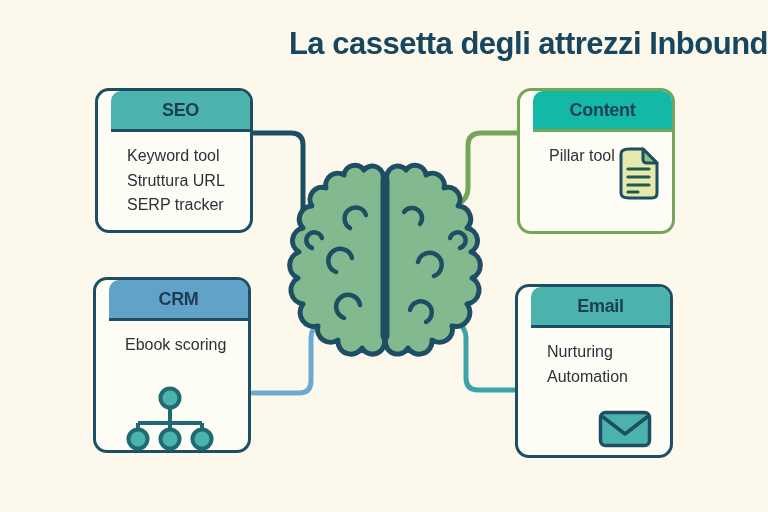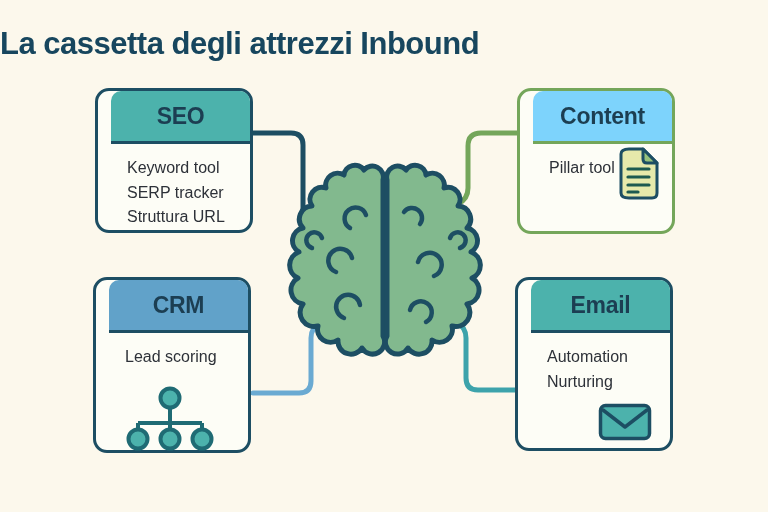--- a/index.html
+++ b/index.html
@@ -10,62 +10,62 @@
   .canvas{
     position:relative;
     width:768px;height:512px;
     background:#fcf8ec;
     overflow:hidden;
   }
   .title{
     position:absolute;
     top:26px;left:0;width:768px;
     margin:0;
-    text-align:left;
+    text-align:right;
     font-size:31px;
     font-weight:bold;
     letter-spacing:-0.5px;
     color:#17465e;
   }
   .overlay{
     position:absolute;top:0;left:0;
   }
   .box{
     position:absolute;
     width:158px;
     box-sizing:border-box;
     border:3px solid #1d4e63;
     border-radius:14px;
     background:#fdfdf6;
   }
   .box .hd{
-    height:53px;
+    height:41px;
     box-sizing:border-box;
     border-bottom:3px solid #1d4e63;
     border-radius:10px 10px 0 0;
     display:flex;align-items:center;justify-content:center;
-    font-size:23px;font-weight:bold;color:#1c3e52;
+    font-size:18px;font-weight:bold;color:#1c3e52;
     letter-spacing:-0.3px;
     margin-left:13px;
   }
   .box ul{
     list-style:none;
     margin:12px 0 0 0;
     padding:0 0 0 29px;
     font-size:16px;
     line-height:24.5px;
     color:#2d3138;
   }
   .box-seo{left:95px;top:88px;height:145px;}
   .box-content{left:517px;top:88px;height:146px;border-color:#74a65a;}
-  .box-content .hd{background:#7dd3fc;border-bottom-color:#74a65a;}
+  .box-content .hd{background:#14b8a6;border-bottom-color:#74a65a;}
   .box-seo .hd,.box-email .hd{background:#4cb2ac;}
   .box-crm{left:93px;top:277px;height:176px;}
   .box-crm .hd{background:#61a2c9;}
-  .box-email{left:515px;top:277px;height:174px;}
+  .box-email{left:515px;top:284px;height:174px;}
   .doc-icon{position:absolute;right:12px;top:56px;}
   .hier-icon{position:absolute;left:28px;top:106px;}
   .env-icon{position:absolute;right:18px;bottom:7px;}
 </style>
 </head>
 <body>
 
 <div class="canvas">
 
   <svg class="overlay" width="768" height="512" viewBox="0 0 768 512">
@@ -114,22 +114,22 @@
       </g>
     </g>
   </svg>
 
   <h1 class="title">La cassetta degli attrezzi Inbound</h1>
 
   <div class="box box-seo">
     <div class="hd">SEO</div>
     <ul>
       <li>Keyword tool</li>
+      <li>Struttura URL</li>
       <li>SERP tracker</li>
-      <li>Struttura URL</li>
     </ul>
   </div>
 
   <div class="box box-content">
     <div class="hd">Content</div>
     <ul>
       <li>Pillar tool</li>
     </ul>
     <svg class="doc-icon" width="42" height="53" viewBox="0 0 42 53">
       <path d="M11 2 H25 L39 16 V46 Q39 51 34 51 H11 Q3 51 3 46 V7 Q3 2 11 2 Z" fill="#e6e9ab" stroke="#1d4e63" stroke-width="3" stroke-linejoin="round"></path>
@@ -139,21 +139,21 @@
         <path d="M10 30 H31"></path>
         <path d="M10 38 H31"></path>
         <path d="M10 45 H20"></path>
       </g>
     </svg>
   </div>
 
   <div class="box box-crm">
     <div class="hd">CRM</div>
     <ul>
-      <li>Lead scoring</li>
+      <li>Ebook scoring</li>
     </ul>
     <svg class="hier-icon" width="92" height="66" viewBox="0 0 92 66">
       <g stroke="#1f6b74" stroke-width="4" fill="none">
         <path d="M46 21 V37"></path>
         <path d="M14 37 H78"></path>
         <path d="M14 37 V44"></path>
         <path d="M46 37 V44"></path>
         <path d="M78 37 V44"></path>
       </g>
       <g fill="#4cb2ac" stroke="#1f6b74" stroke-width="4">
@@ -161,22 +161,22 @@
         <circle cx="14" cy="53" r="9.5"></circle>
         <circle cx="46" cy="53" r="9.5"></circle>
         <circle cx="78" cy="53" r="9.5"></circle>
       </g>
     </svg>
   </div>
 
   <div class="box box-email">
     <div class="hd">Email</div>
     <ul>
+      <li>Nurturing</li>
       <li>Automation</li>
-      <li>Nurturing</li>
     </ul>
     <svg class="env-icon" width="54" height="38" viewBox="0 0 54 38">
       <rect x="2.5" y="2.5" width="49" height="33" rx="5" fill="#4cb2ac" stroke="#1d4e63" stroke-width="3.5"></rect>
       <path d="M5 7 L27 24 L49 7" fill="none" stroke="#1d4e63" stroke-width="3.5" stroke-linejoin="round" stroke-linecap="round"></path>
     </svg>
   </div>
 
 </div>
 
 </body></html>

